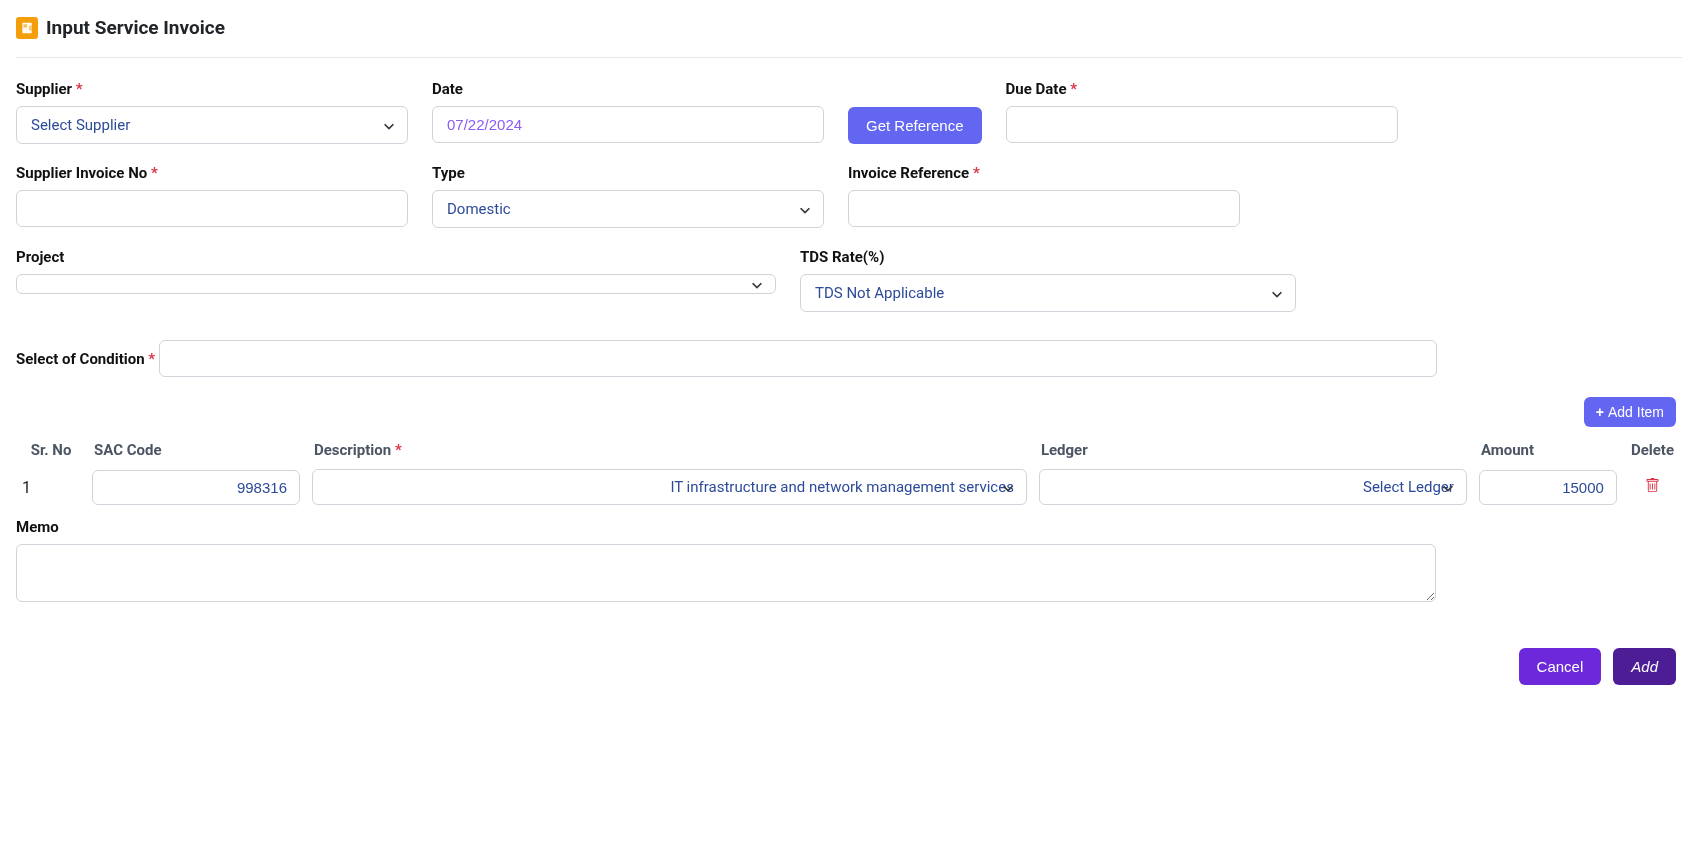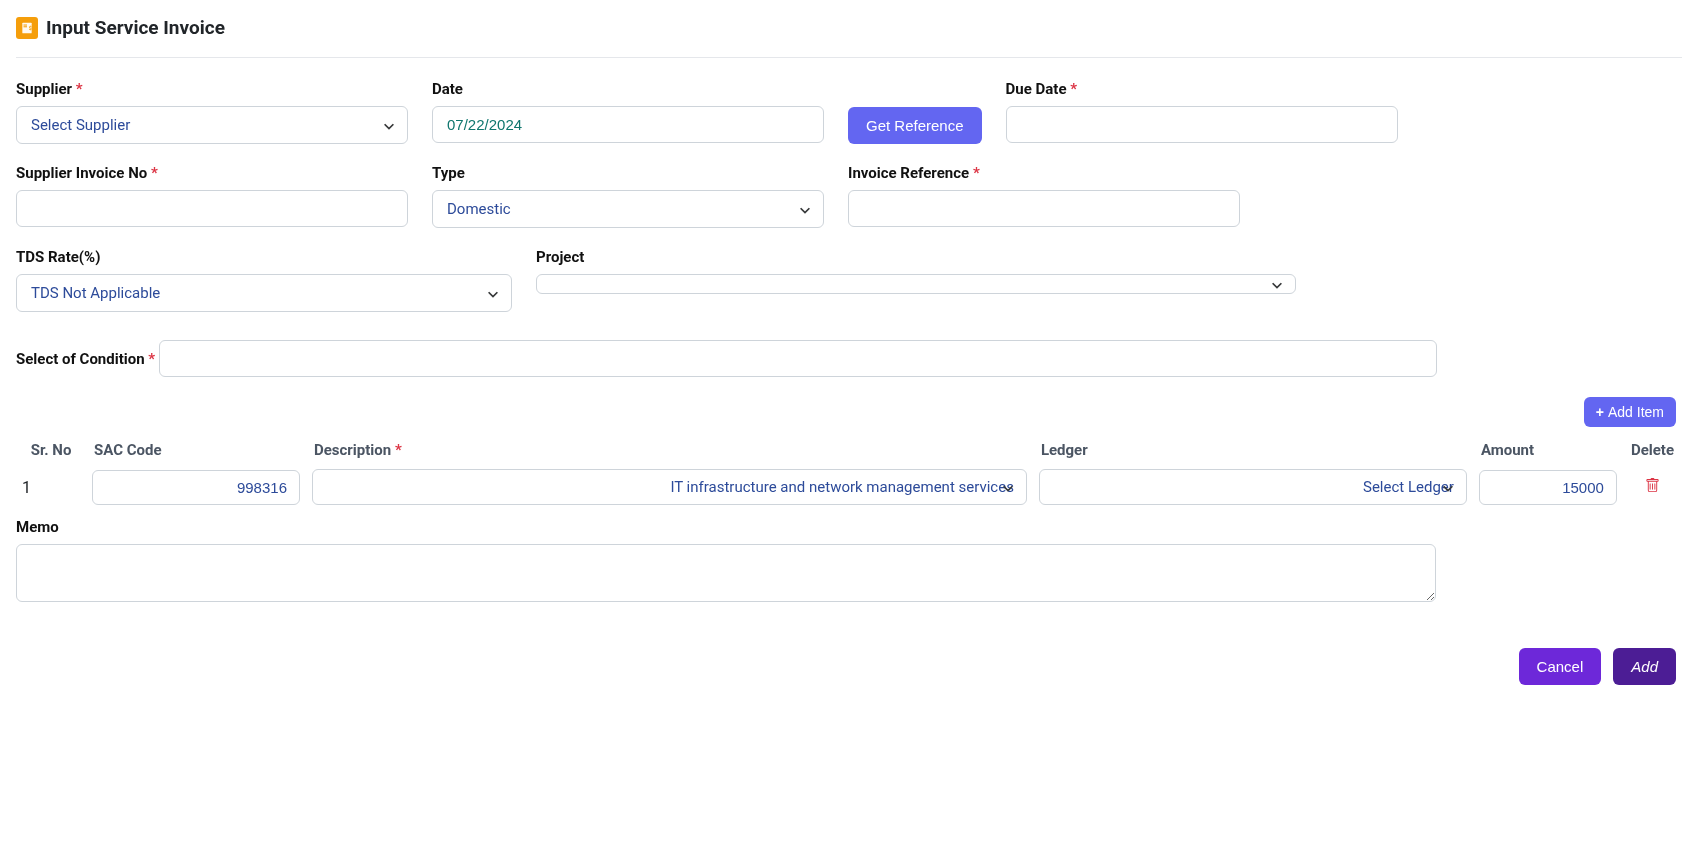--- a/index.html
+++ b/index.html
@@ -54,21 +54,21 @@
       font-size: 15px;
       font-weight: 700;
       margin-bottom: 8px;
       color: #111;
     }
     .req { color: #dc3545; font-weight: 700; }
     .form-control, .form-select {
       width: 100%;
       padding: 9px 14px;
       font-size: 15px;
-      color: #0f766e;
+      color: #8b5cf6;
       background: #fff;
       border: 1px solid #ced4da;
       border-radius: 6px;
       outline: none;
     }
     .form-select-wrap { position: relative; }
     .form-select {
       appearance: none;
       padding-right: 27px;
       color: #2d4b9a;
@@ -201,33 +201,33 @@
           </svg></span>
     </div>
   </div>
   <div class="form-group third">
     <label><span>Invoice Reference</span> <span class="req">*</span></label>
     <input class="form-control" value="" style="">
   </div>
 </div>
 
 <div class="form-row">
+  <div class="form-group half">
+    <label>Project</label>
+    <div class="form-select-wrap">
+      <div class="form-select"></div>
+      <span class="chevron"><svg viewBox="0 0 16 16" width="14" height="14" fill="none" stroke="currentColor" stroke-width="2">
+            <polyline points="3,6 8,11 13,6"></polyline>
+          </svg></span>
+    </div>
+  </div>
   <div class="form-group half" style="max-width:496px">
     <label>TDS Rate(%)</label>
     <div class="form-select-wrap">
       <div class="form-select">TDS Not Applicable</div>
-      <span class="chevron"><svg viewBox="0 0 16 16" width="14" height="14" fill="none" stroke="currentColor" stroke-width="2">
-            <polyline points="3,6 8,11 13,6"></polyline>
-          </svg></span>
-    </div>
-  </div>
-  <div class="form-group half">
-    <label>Project</label>
-    <div class="form-select-wrap">
-      <div class="form-select"></div>
       <span class="chevron"><svg viewBox="0 0 16 16" width="14" height="14" fill="none" stroke="currentColor" stroke-width="2">
             <polyline points="3,6 8,11 13,6"></polyline>
           </svg></span>
     </div>
   </div>
 </div>
 
 <div class="terms-wrap">
   <label><span>Select of Condition</span> <span class="req">*</span></label>
   <input class="form-control terms-input" style="margin-top: 8px;" value="">

